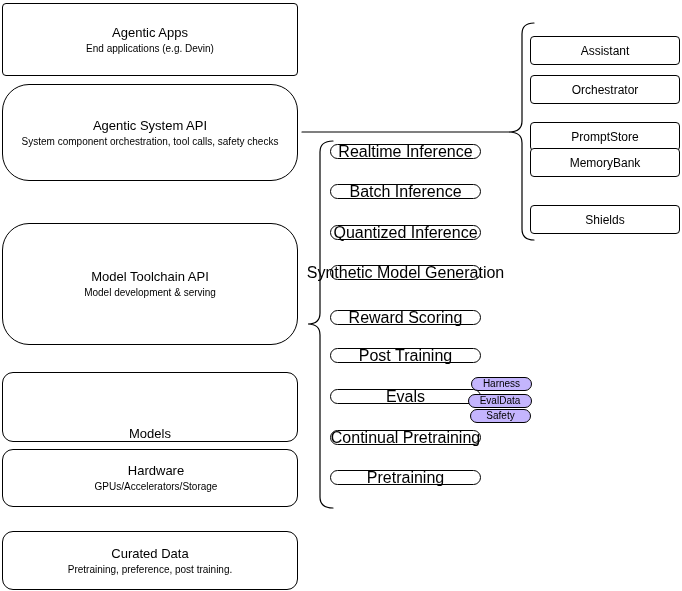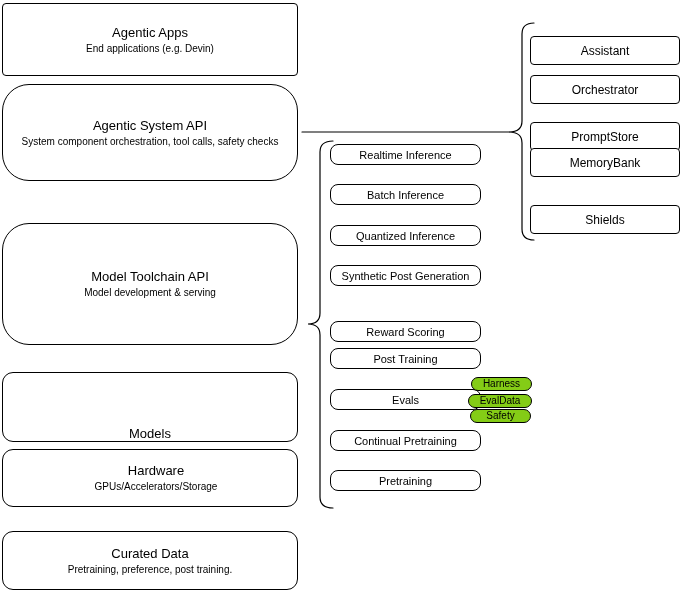--- a/index.html
+++ b/index.html
@@ -43,28 +43,28 @@
   .layer .subtitle {
     font-size: 10px;
     line-height: 12px;
     margin-top: 3px;
     white-space: nowrap;
   }
   .item {
     position: absolute;
     left: 330px;
     width: 151px;
-    height: 21px;
+    height: 15px;
     border: 1px solid #000000;
     border-radius: 8px;
     background: #ffffff;
     display: flex;
     align-items: center;
     justify-content: center;
-    font-size: 11px;
+    font-size: 16px;
     white-space: nowrap;
   }
   .comp {
     position: absolute;
     left: 530px;
     width: 150px;
     height: 29px;
     border: 1px solid #000000;
     border-radius: 4px;
     background: #ffffff;
@@ -72,21 +72,21 @@
     align-items: center;
     justify-content: center;
     font-size: 12px;
     white-space: nowrap;
   }
   .pill {
     position: absolute;
     height: 14px;
     border: 1px solid #000000;
     border-radius: 7px;
-    background: #84cc16;
+    background: #c4b5fd;
     display: flex;
     align-items: center;
     justify-content: center;
     font-size: 10px;
     line-height: 10px;
     white-space: nowrap;
     z-index: 3;
   }
 </style>
 </head>
@@ -125,22 +125,22 @@
   </div>
 
   <div class="layer" style="top:531px; height:59px; border-radius:11px;">
     <div class="title">Curated Data</div>
     <div class="subtitle">Pretraining, preference, post training.</div>
   </div>
 
   <div class="item" style="top:144px;">Realtime Inference</div>
   <div class="item" style="top:184px;">Batch Inference</div>
   <div class="item" style="top:225px;">Quantized Inference</div>
-  <div class="item" style="top:265px;">Synthetic Post Generation</div>
-  <div class="item" style="top:321px;">Reward Scoring</div>
+  <div class="item" style="top:265px;">Synthetic Model Generation</div>
+  <div class="item" style="top:310px;">Reward Scoring</div>
   <div class="item" style="top:348px;">Post Training</div>
   <div class="item" style="top:389px;">Evals</div>
   <div class="item" style="top:430px;">Continual Pretraining</div>
   <div class="item" style="top:470px;">Pretraining</div>
 
   <div class="pill" style="left:471px; top:377px; width:61px;">Harness</div>
   <div class="pill" style="left:468px; top:394px; width:64px;">EvalData</div>
   <div class="pill" style="left:470px; top:409px; width:61px;">Safety</div>
 
   <div class="comp" style="top:36px;">Assistant</div>

